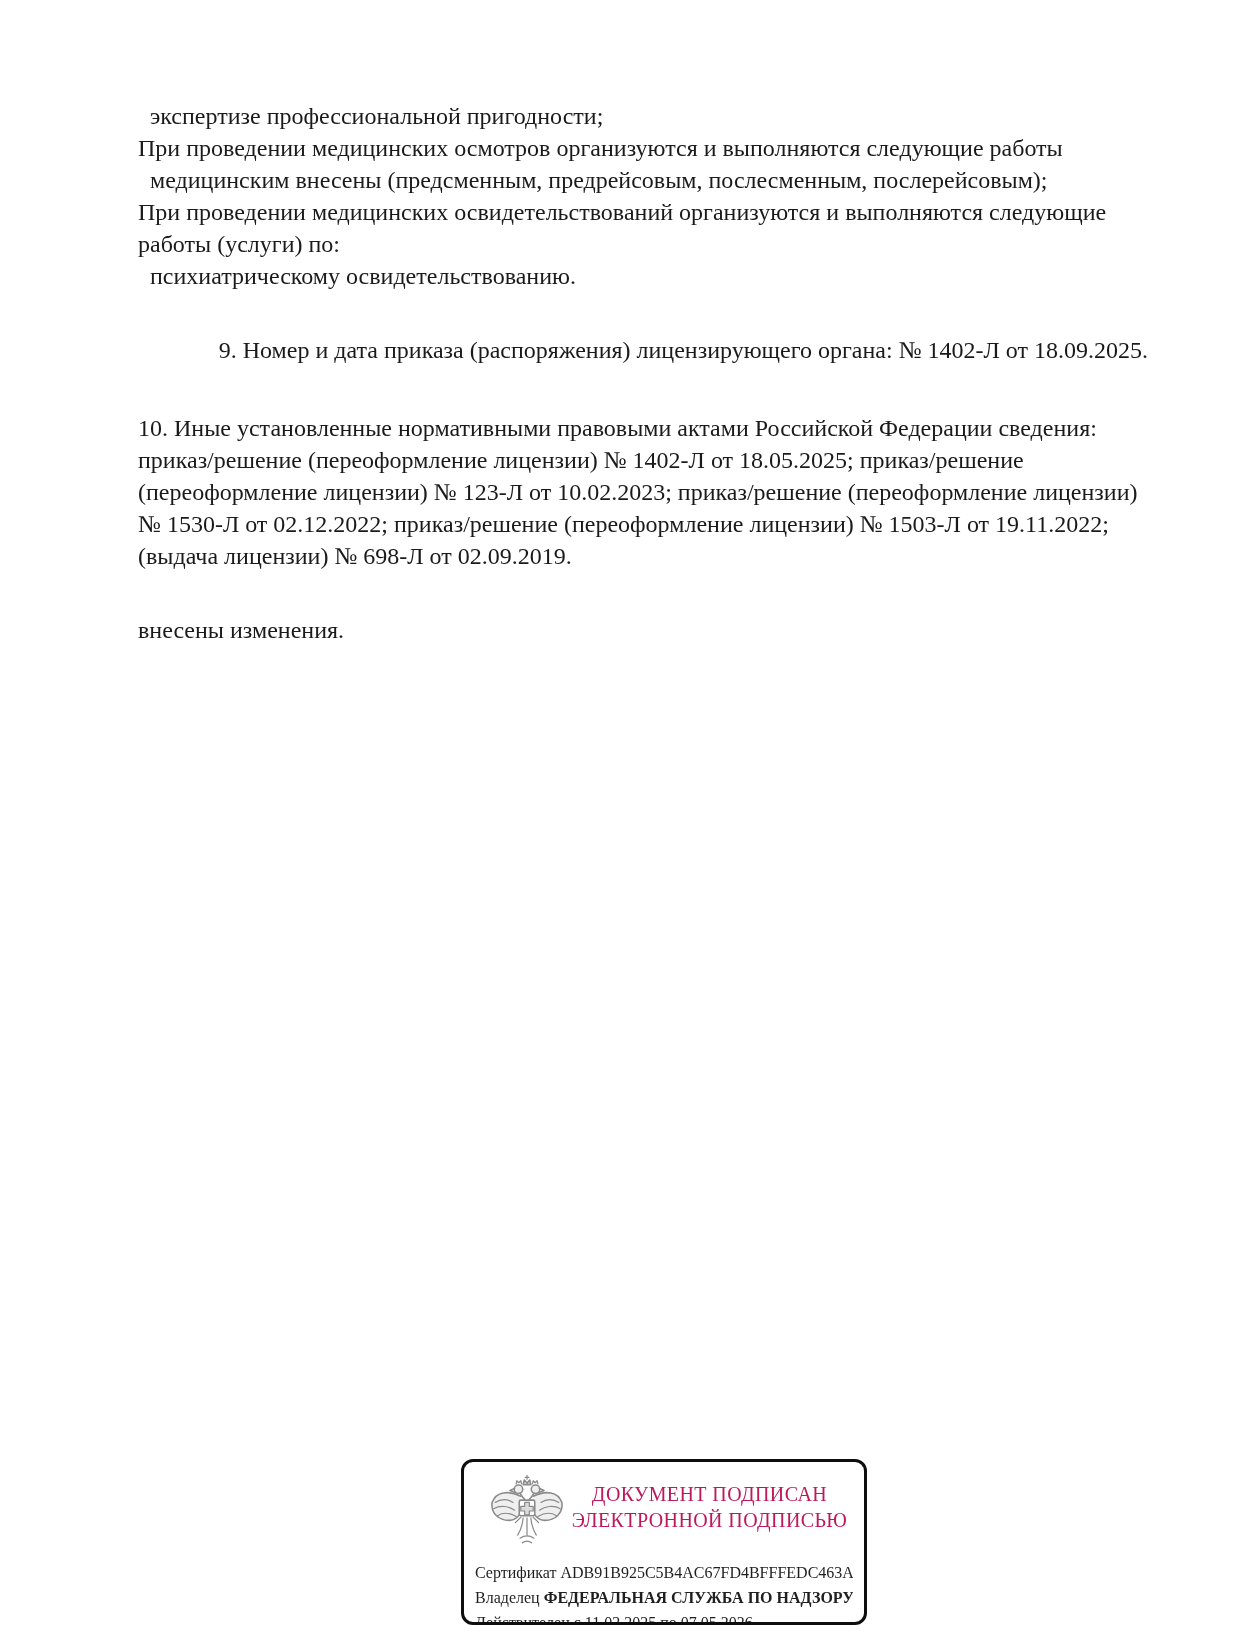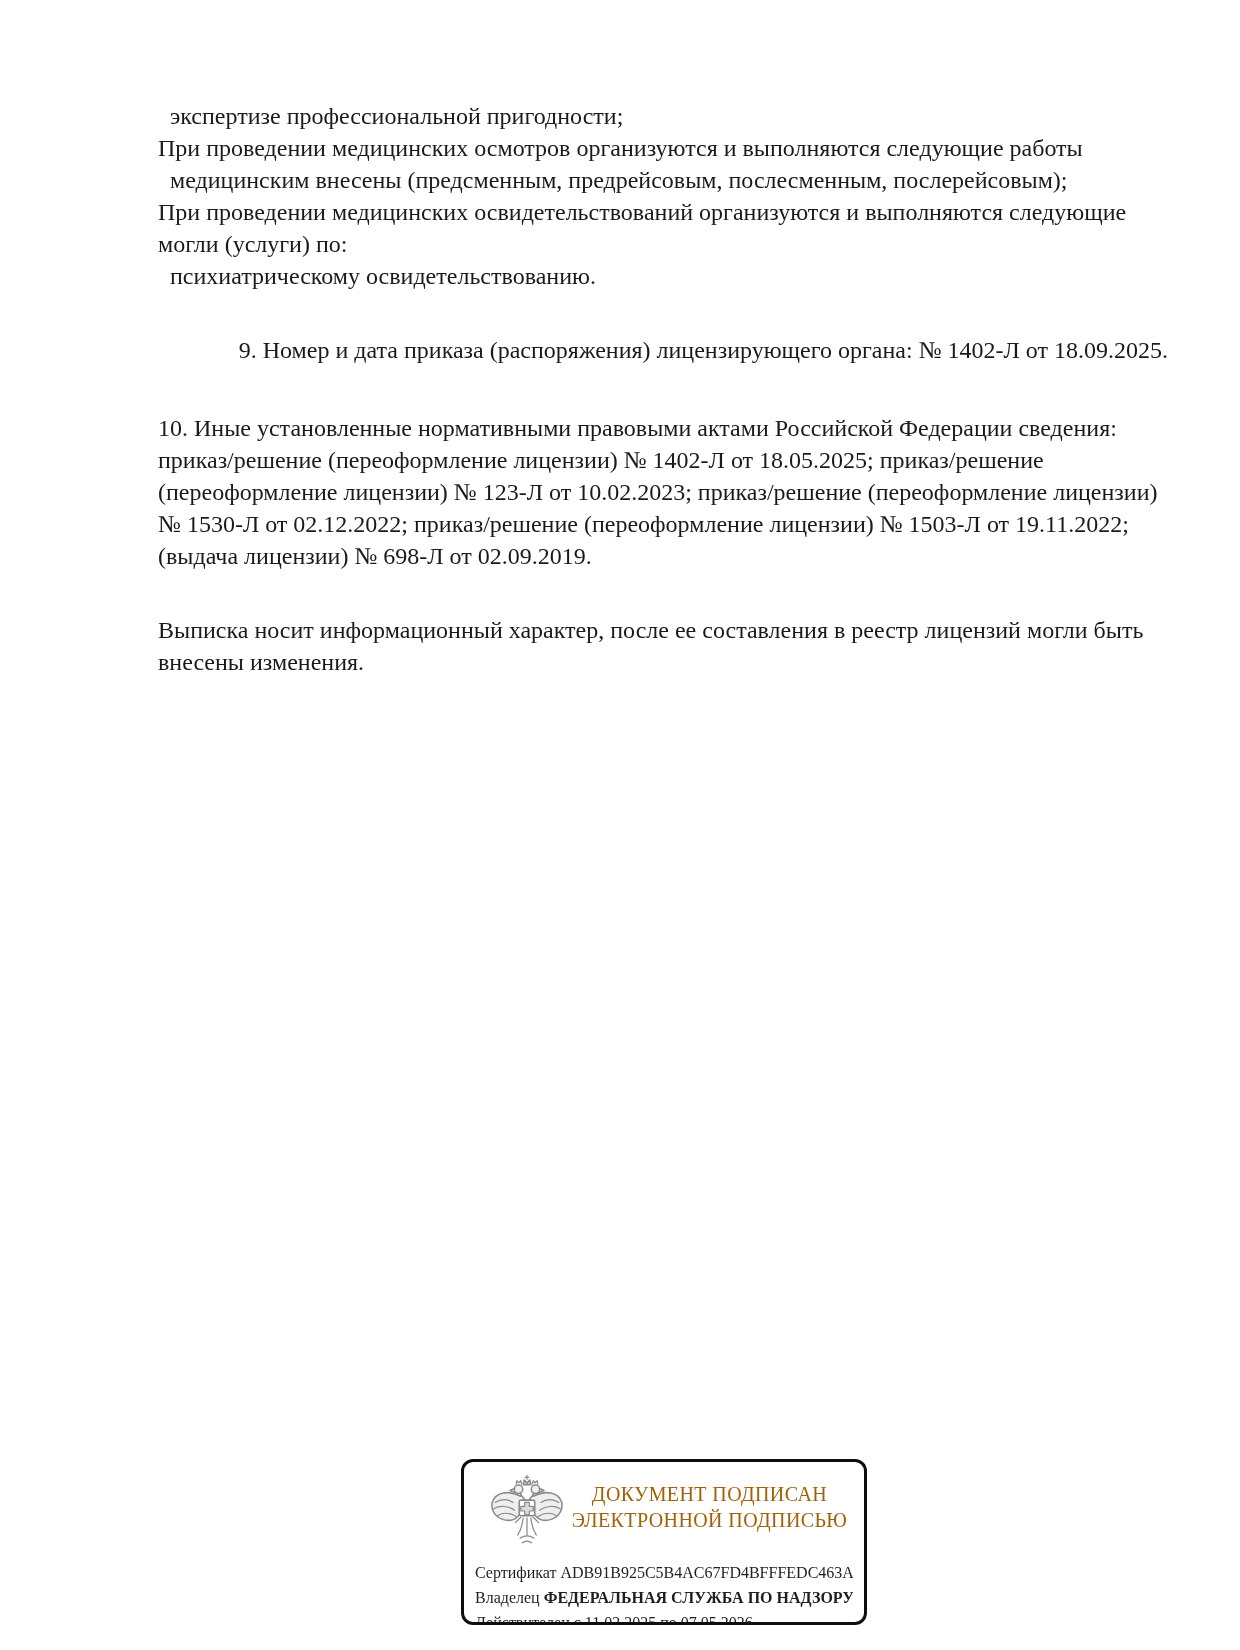--- a/index.html
+++ b/index.html
@@ -15,21 +15,20 @@
     font-family: "Liberation Serif", serif;
     color: #1a1a1a;
     overflow: hidden;
   }
   .doc-block {
     position: absolute;
     left: 138px;
     width: 1010px;
     font-size: 24px;
     line-height: 32px;
-    margin-left: 20px;
   }
   .doc-line {
     white-space: pre;
     min-height: 32px;
   }
   .block-services { top: 100px; }
   .block-item9    { top: 334px; text-align: right; }
   .block-item10   { top: 412px; }
   .block-note     { top: 614px; }
 
@@ -55,21 +54,21 @@
     flex: 0 0 auto;
     margin: 3px 0 0 13px;
   }
   .sig-title {
     flex: 1 1 auto;
     text-align: center;
     font-size: 20px;
     line-height: 26px;
     letter-spacing: 0.4px;
     margin-top: 11px;
-    color: #a16207;
+    color: #be185d;
   }
   .sig-details {
     margin-top: 7px;
     font-size: 16px;
     line-height: 25px;
     white-space: nowrap;
     color: #1f1f1f;
   }
   .sig-details .row { overflow: hidden; }
   .sig-owner-value { font-weight: bold; }
@@ -77,38 +76,37 @@
 </head>
 <body>
 
 <div class="page">
 
   <div class="doc-block block-services">
       <div class="doc-line">  экспертизе профессиональной пригодности;</div>
       <div class="doc-line">При проведении медицинских осмотров организуются и выполняются следующие работы</div>
       <div class="doc-line">  медицинским внесены (предсменным, предрейсовым, послесменным, послерейсовым);</div>
       <div class="doc-line">При проведении медицинских освидетельствований организуются и выполняются следующие</div>
-      <div class="doc-line">могли (услуги) по:</div>
+      <div class="doc-line">работы (услуги) по:</div>
       <div class="doc-line">  психиатрическому освидетельствованию.</div>
     </div>
 
   <div class="doc-block block-item9">
       <div class="doc-line">9. Номер и дата приказа (распоряжения) лицензирующего органа: № 1402-Л от 18.09.2025.</div>
     </div>
 
   <div class="doc-block block-item10">
       <div class="doc-line">10. Иные установленные нормативными правовыми актами Российской Федерации сведения:</div>
       <div class="doc-line">приказ/решение (переоформление лицензии) № 1402-Л от 18.05.2025; приказ/решение</div>
       <div class="doc-line">(переоформление лицензии) № 123-Л от 10.02.2023; приказ/решение (переоформление лицензии)</div>
       <div class="doc-line">№ 1530-Л от 02.12.2022; приказ/решение (переоформление лицензии) № 1503-Л от 19.11.2022;</div>
       <div class="doc-line">(выдача лицензии) № 698-Л от 02.09.2019.</div>
     </div>
 
   <div class="doc-block block-note">
-      <div class="doc-line">Выписка носит информационный характер, после ее составления в реестр лицензий могли быть</div>
       <div class="doc-line">внесены изменения.</div>
     </div>
 
   <div class="sig-box">
     <div class="sig-top">
       <div class="sig-emblem">
         <svg width="78" height="76" viewBox="0 0 100 98" fill="none">
           <g stroke="#8a8a8a" stroke-width="2" fill="none" stroke-linecap="round" stroke-linejoin="round">
 
             <path d="M50,3 v5 M47.5,5.5 h5" stroke-width="1.6"></path>

